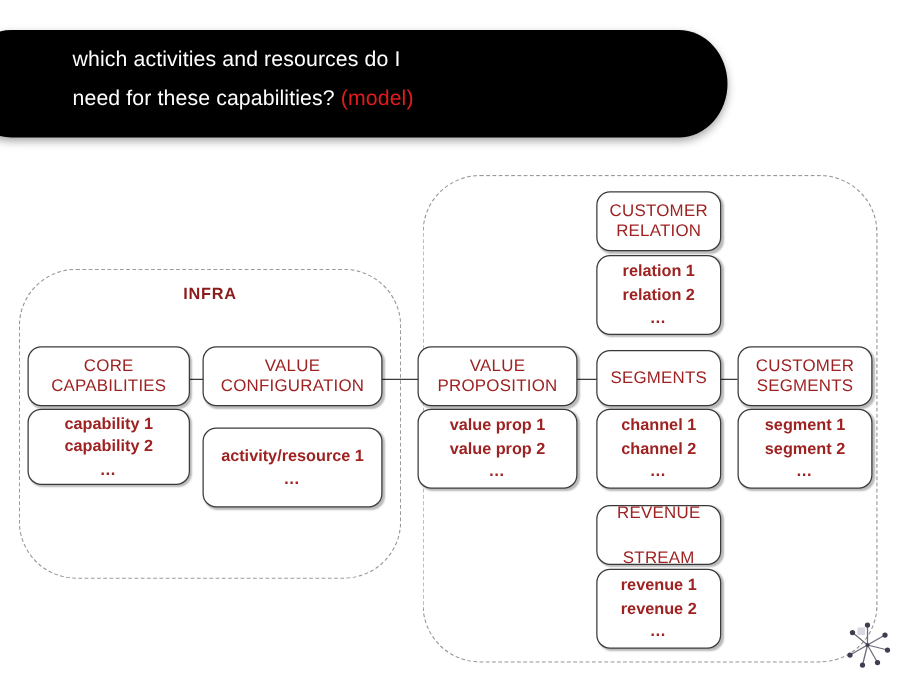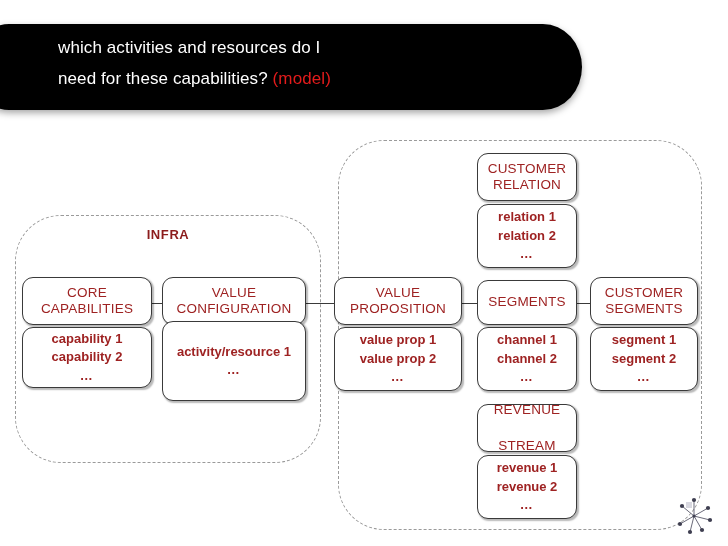--- a/index.html
+++ b/index.html
@@ -122,21 +122,21 @@
     <span class="ln">capability 2</span>
     <span class="ln ell">…</span>
   </div>
 </div>
 
 <div class="card" style="left:162px;top:277px;width:144px;height:114px;">
   <div class="cell head" style="height:48px;">
     <span class="ln">VALUE</span>
     <span class="ln">CONFIGURATION</span>
   </div>
-  <div class="cell body" style="top:44px;height:80px;">
+  <div class="cell body" style="top:65px;height:64px;">
     <span class="ln">activity/resource 1</span>
     <span class="ln ell">…</span>
   </div>
 </div>
 
 <div class="card" style="left:334px;top:277px;width:128px;height:114px;">
   <div class="cell head" style="height:48px;">
     <span class="ln">VALUE</span>
     <span class="ln">PROPOSITION</span>
   </div>

